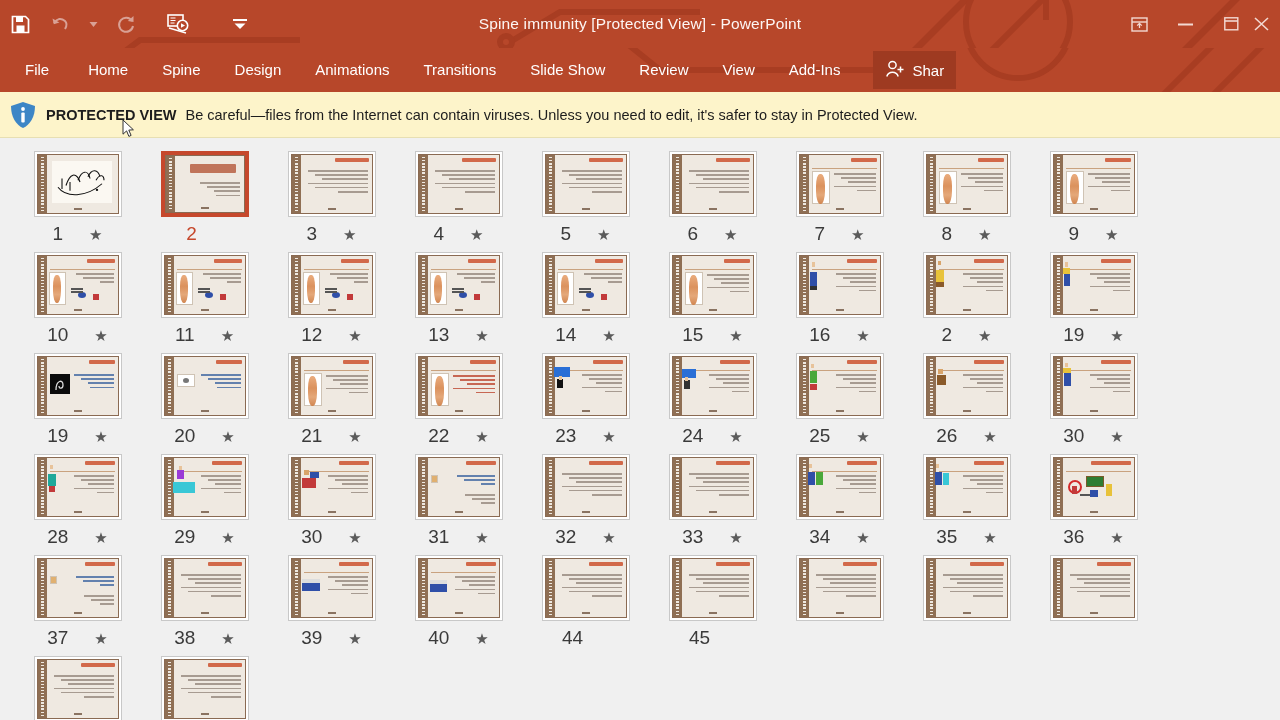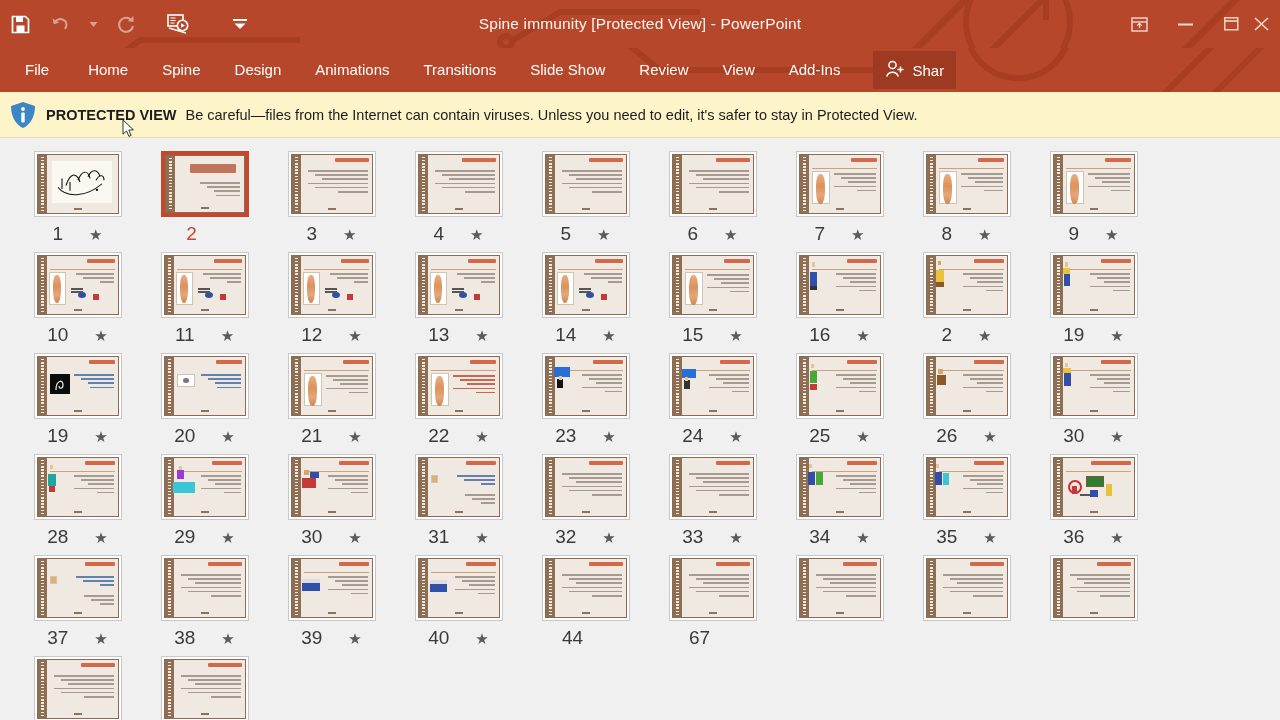--- a/index.html
+++ b/index.html
@@ -1274,21 +1274,21 @@
             <span class="s-line " style="top:15px;width:60px;right:4px"></span>
             <span class="s-line " style="top:19.2px;width:53px;right:4px"></span>
             <span class="s-line " style="top:23.4px;width:46px;right:4px"></span>
             <span class="s-line " style="top:27.6px;width:60px;right:4px"></span>
             <span class="s-line " style="top:31.8px;width:53px;right:4px"></span>
             <span class="s-line " style="top:36px;width:30px;right:4px"></span>
             <span class="s-foot"></span>
           </div>
      </div>
      <div class="cap">
-       <span class="num">67</span>
+       <span class="num">45</span>
        <span class="star"></span>
      </div>
       </div>
       <div class="cell">
         <div class="thumb-frame">
        <div class="slide">
             <span class="spinestrip"></span>
             <span class="s-title" style="width:34px"></span>
             <span class="s-line " style="top:15px;width:60px;right:4px"></span>
             <span class="s-line " style="top:19.2px;width:53px;right:4px"></span>

